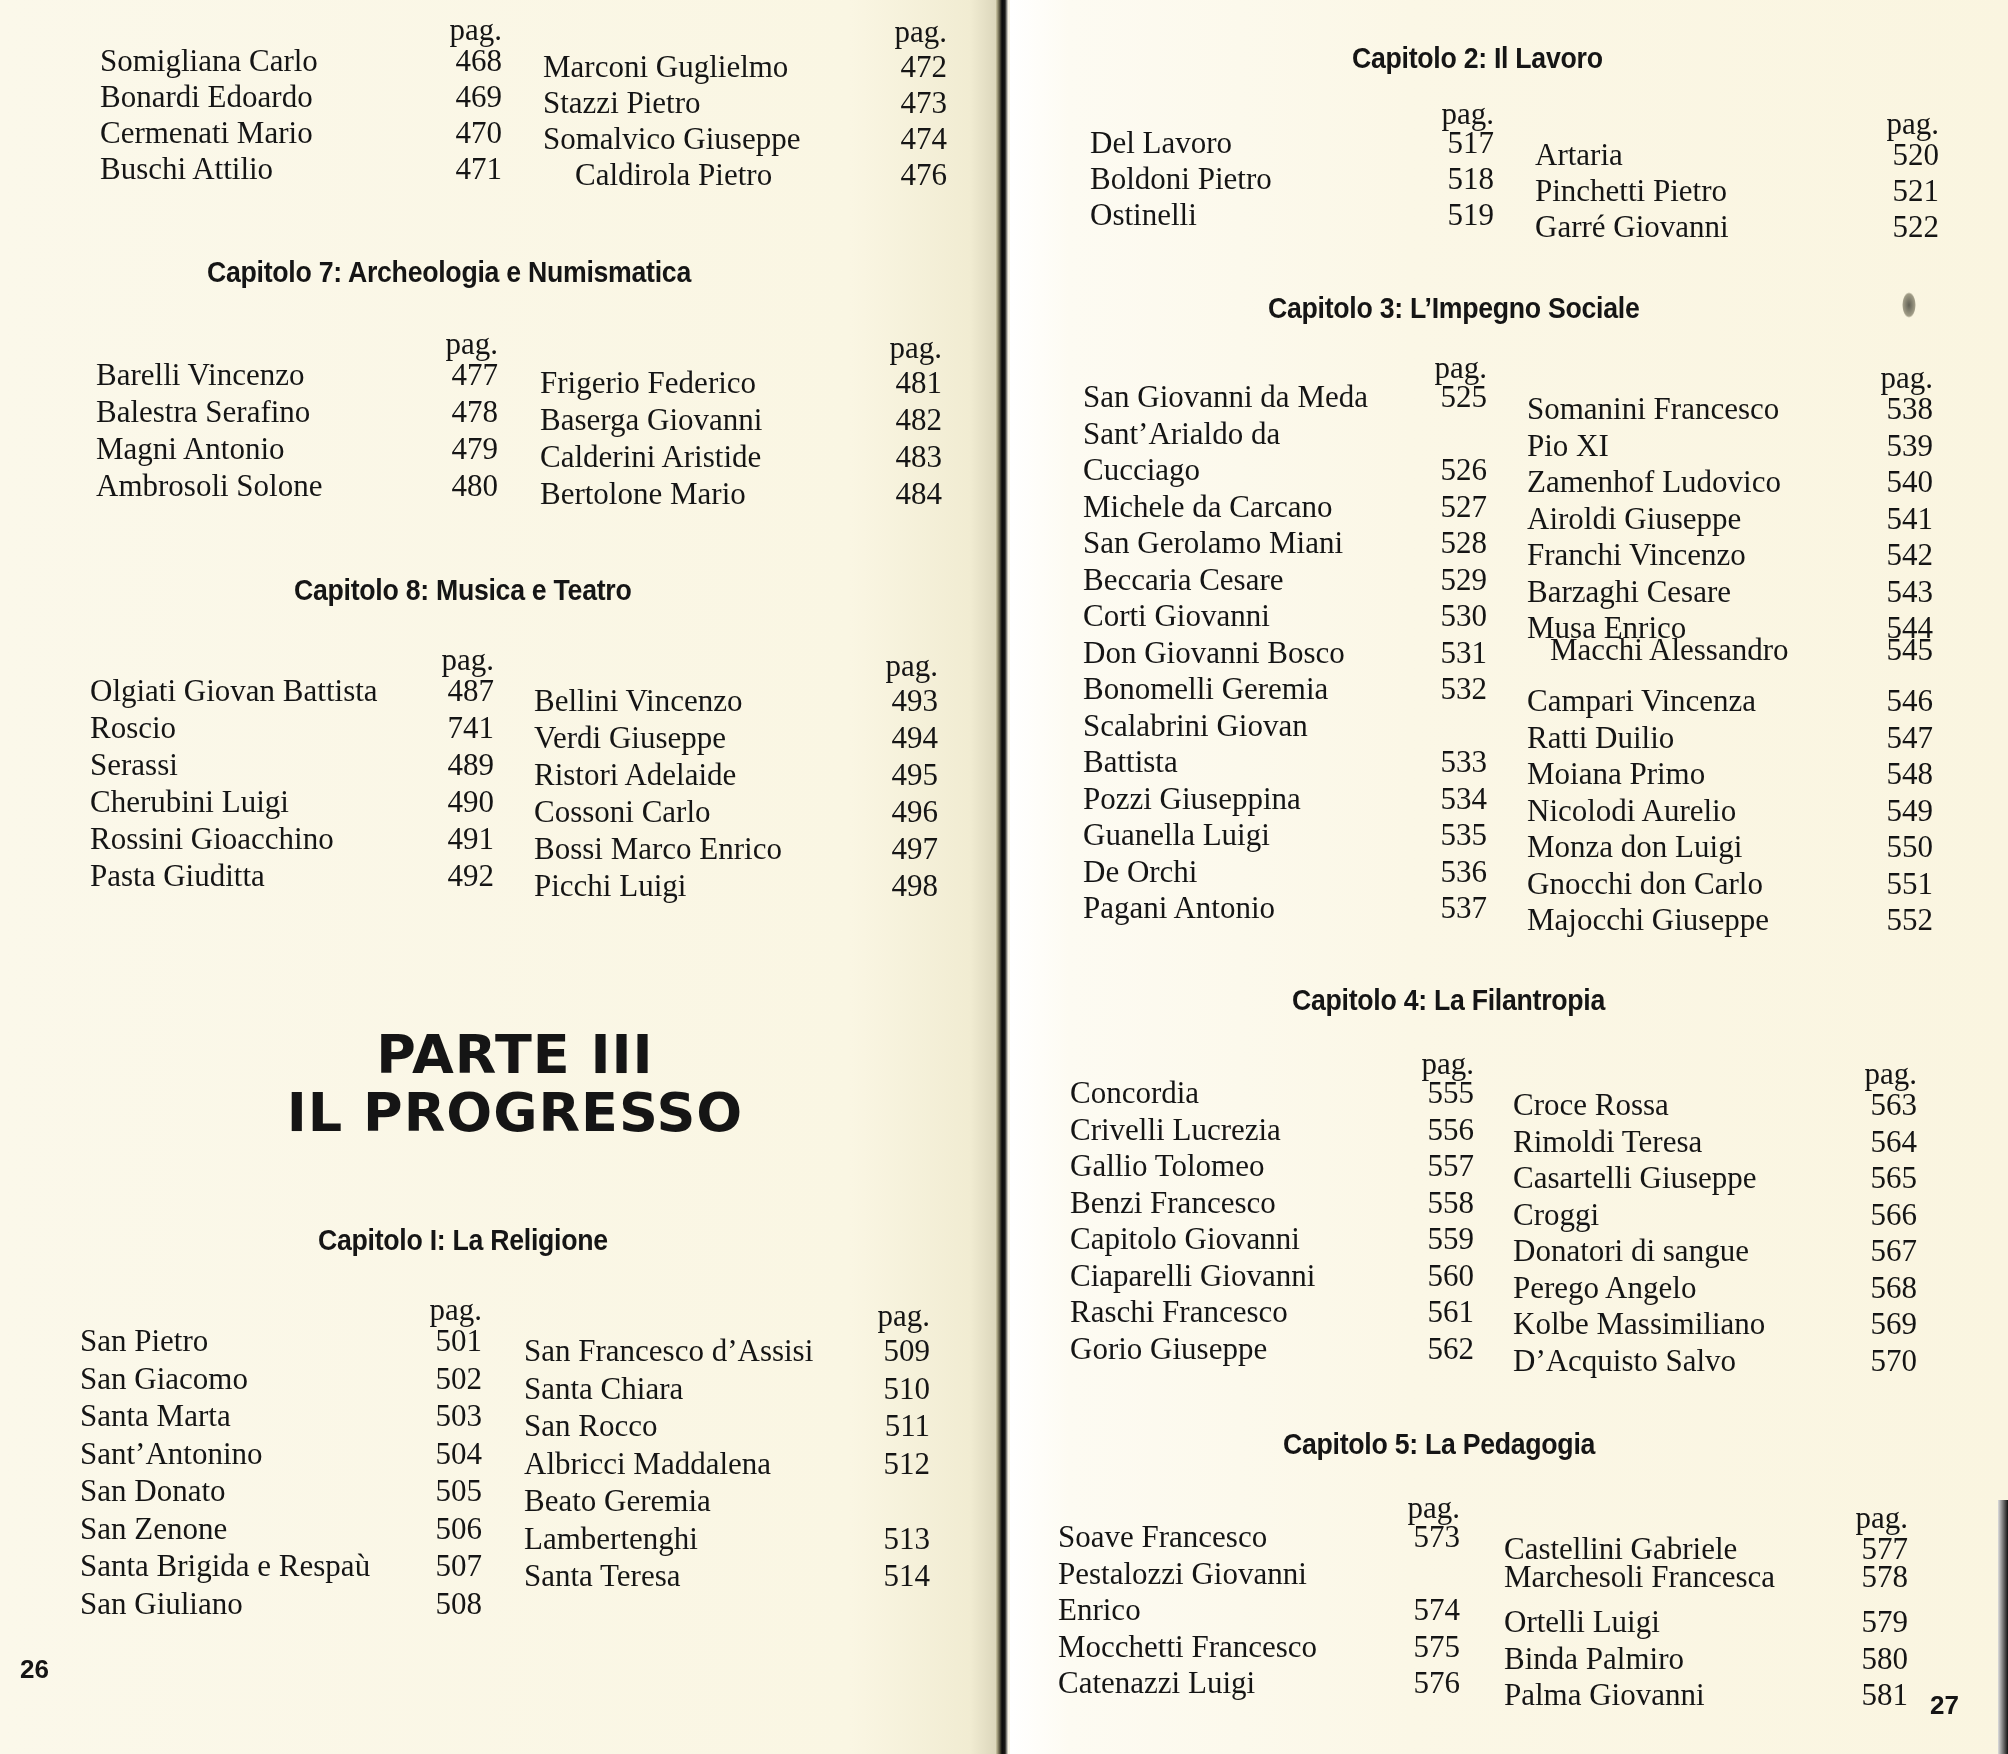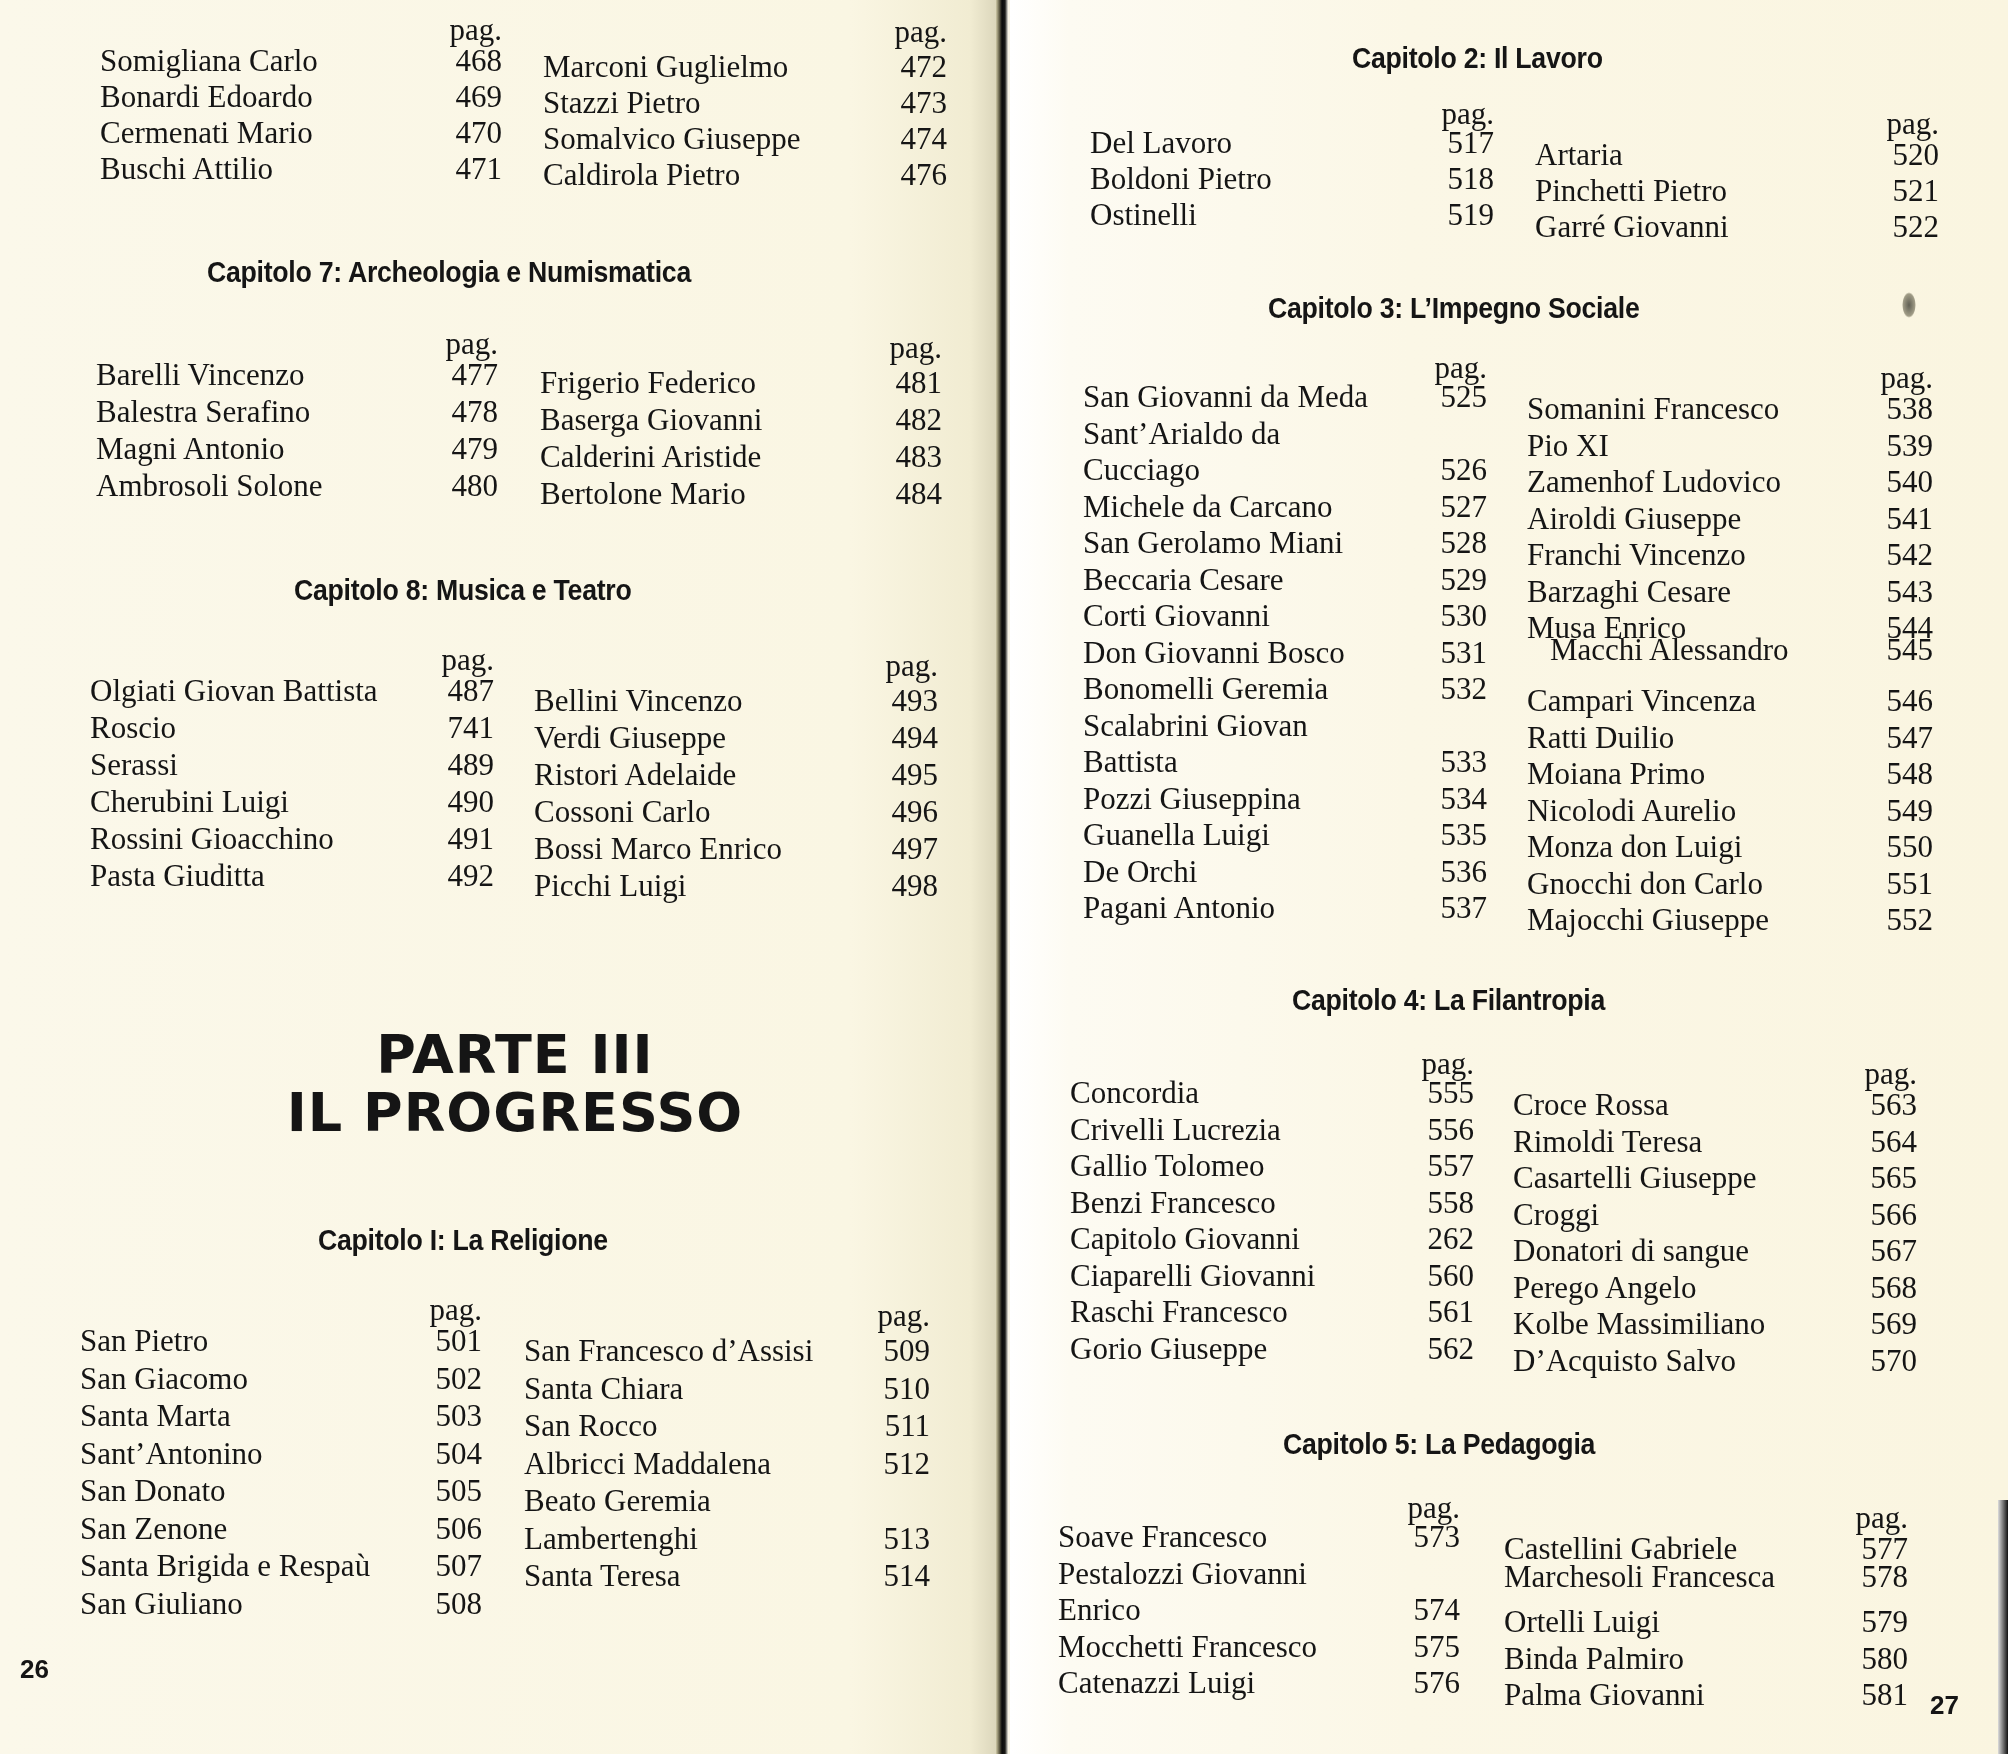--- a/index.html
+++ b/index.html
@@ -72,21 +72,21 @@
         <span class="pn">472</span>
       </div>
       <div class="row" style="top: 70px;">
         <span class="nm">Stazzi Pietro</span>
         <span class="pn">473</span>
       </div>
       <div class="row" style="top: 106px;">
         <span class="nm">Somalvico Giuseppe</span>
         <span class="pn">474</span>
       </div>
-      <div class="row" style="top: 142px;">
+      <div class="row" style="top: 142px; margin-left: 32px;">
         <span class="nm">Caldirola Pietro</span>
         <span class="pn">476</span>
       </div>
     </div>
 </div>
 
 <div>
   <div class="chapter" style="left:207px;top:256px;">Capitolo 7: Archeologia e Numismatica</div>
   <div class="col" style="left:96px;top:326px;width:402px;">
     <div class="pag" style="right:0;top:0;">pag.</div>
@@ -453,21 +453,21 @@
       <div class="row" style="top: 101px;">
         <span class="nm">Gallio Tolomeo</span>
         <span class="pn">557</span>
       </div>
       <div class="row" style="top: 137.5px;">
         <span class="nm">Benzi Francesco</span>
         <span class="pn">558</span>
       </div>
       <div class="row" style="top: 174px;">
         <span class="nm">Capitolo Giovanni</span>
-        <span class="pn">262</span>
+        <span class="pn">559</span>
       </div>
       <div class="row" style="top: 210.5px;">
         <span class="nm">Ciaparelli Giovanni</span>
         <span class="pn">560</span>
       </div>
       <div class="row" style="top: 247px;">
         <span class="nm">Raschi Francesco</span>
         <span class="pn">561</span>
       </div>
       <div class="row" style="top: 283.5px;">

